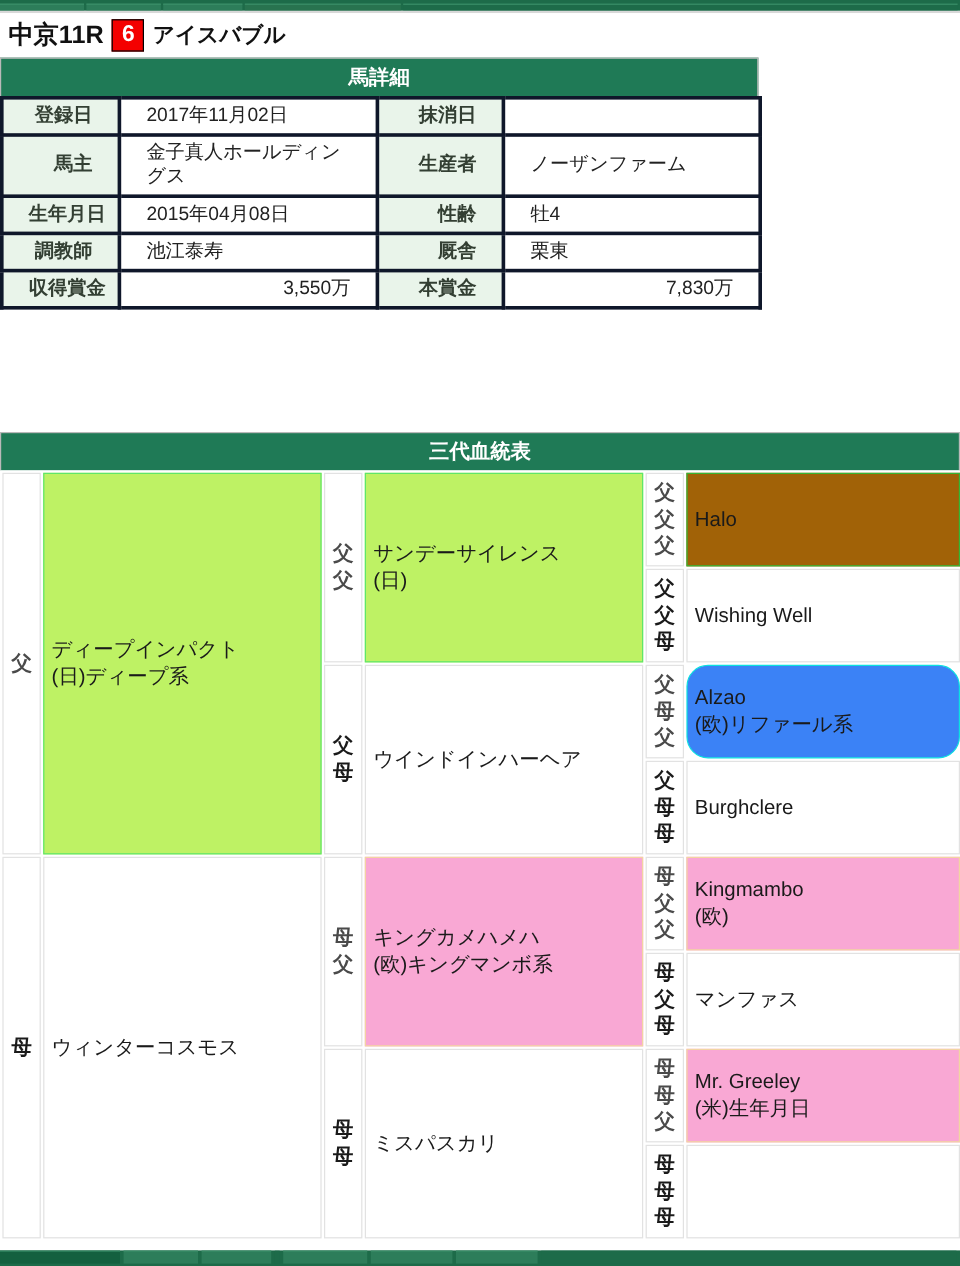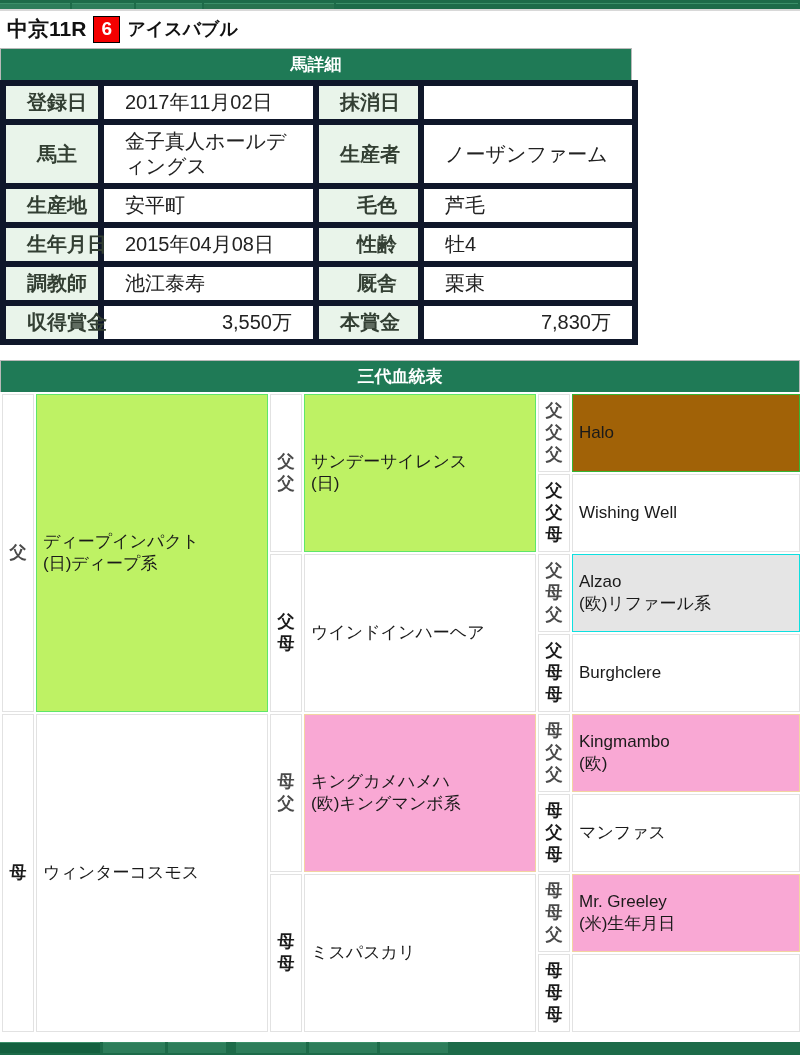--- a/index.html
+++ b/index.html
@@ -92,22 +92,22 @@
     top: 48px; left: 0;
     width: 632px;
   }
   table.detail {
     width: 632px;
     border-collapse: collapse;
     table-layout: fixed;
     background: #ffffff;
   }
   table.detail td {
-    border: 6px solid #0f172a;
-    font-size: 20px;
+    border: 3px solid #0f172a;
+    font-size: 16px;
     color: #222222;
     padding: 4px 21px;
     vertical-align: middle;
     line-height: 1.25;
   }
   table.detail td.lbl {
     background: #e9f4ea;
     color: #333f33;
     font-weight: bold;
     text-align: right;
@@ -159,21 +159,21 @@
     line-height: 1.12;
     border: 1px solid #eaeaea;
   }
   td.gen.dark { color: #4a4a4a; }
   td.gen span { display: block; }
 
   
   td.pc { }
   td.pc.green-lt  { background: #bef264; border-color: #5fe66a; }
   td.pc.green-dk  { background: #a16207; border-color: #35b635; }
-  td.pc.cyan      { background: #e5e5e5; border-color: #0de0e0; }
+  td.pc.cyan      { background: #3b82f6; border-color: #0de0e0; border-radius: 18px; }
   td.pc.orange    { background: #f9a8d4; border-color: #f2d4a2; }
   td.pc.plain     { background: #ffffff; }
 
   .ped-name { display: block; }
   .ped-sub  { display: block; }
 
   
   col.p-g1 { width: 32px; }
   col.p-c1 { width: 232px; }
   col.p-g2 { width: 32px; }
@@ -242,26 +242,20 @@
             <td class="lbl">抹消日</td>
             <td class="val"></td>
           </tr>
           <tr>
             <td class="lbl">馬主</td>
             <td class="val">金子真人ホールディングス</td>
             <td class="lbl">生産者</td>
             <td class="val">ノーザンファーム</td>
           </tr>
           <tr>
-            <td class="lbl">生産地</td>
-            <td class="val">安平町</td>
-            <td class="lbl">毛色</td>
-            <td class="val">芦毛</td>
-          </tr>
-          <tr>
             <td class="lbl">生年月日</td>
             <td class="val">2015年04月08日</td>
             <td class="lbl">性齢</td>
             <td class="val">牡4</td>
           </tr>
           <tr>
             <td class="lbl">調教師</td>
             <td class="val">池江泰寿</td>
             <td class="lbl">厩舎</td>
             <td class="val">栗東</td>

